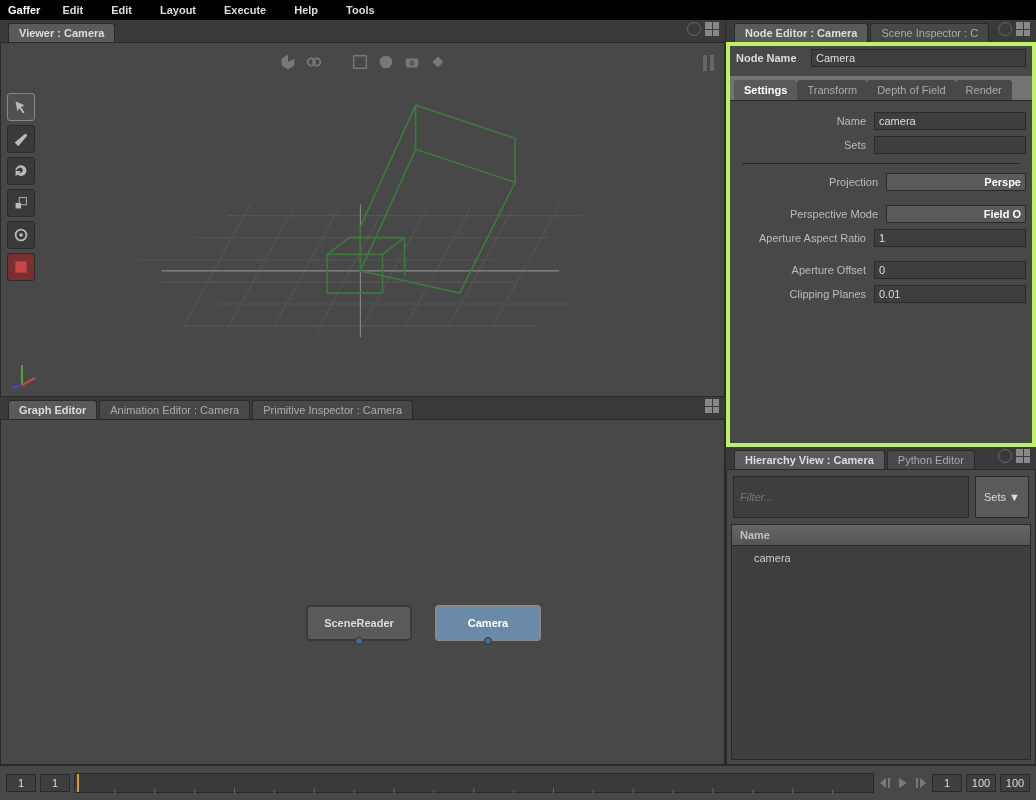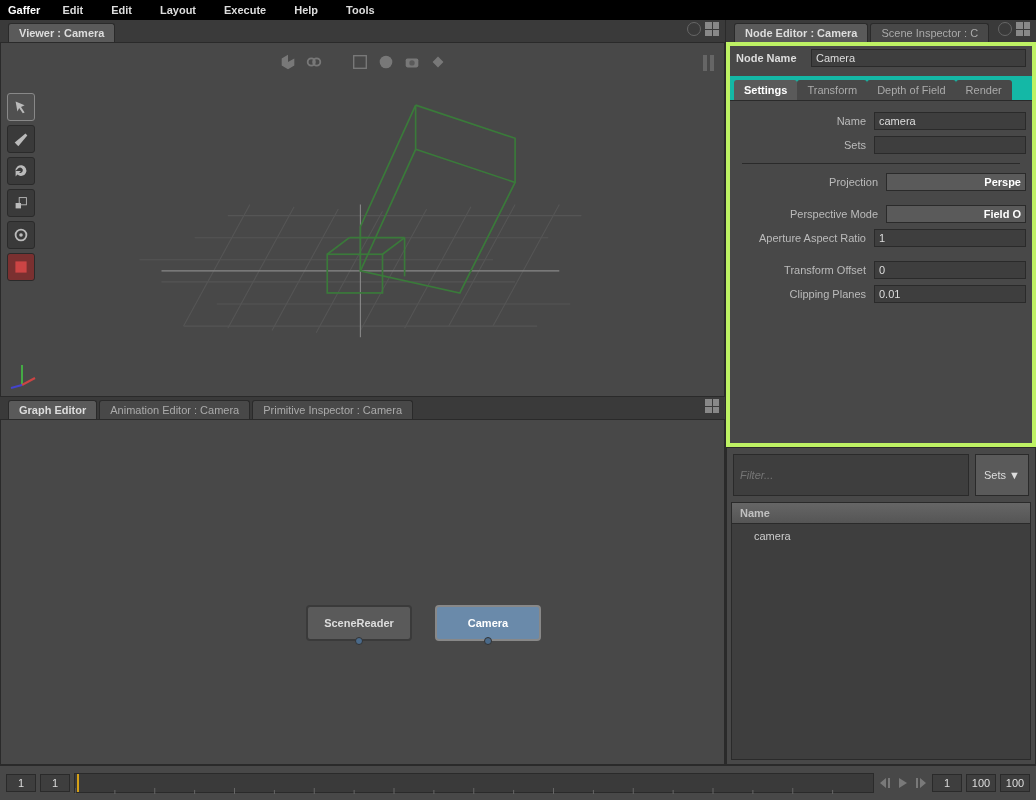--- a/index.html
+++ b/index.html
@@ -40,21 +40,21 @@
 .node { position: absolute; width: 106px; height: 36px; border-radius: 4px; display: flex; align-items: center; justify-content: center; font-weight: bold; }
 .node.scene-reader { background: #5a5a5a; border: 2px solid #3a3a3a; color: #ddd; left: 305px; top: 185px; }
 .node.camera { background: #6a8aaa; border: 2px solid #888; color: #fff; left: 434px; top: 185px; }
 .node-dot { position: absolute; bottom: -6px; left: 50%; transform: translateX(-50%); width: 8px; height: 8px; background: #4a6a8a; border-radius: 50%; border: 1px solid #333; }
 
 .node-editor-panel { height: 405px; background: #484848; border: 4px solid #bef264; overflow: hidden; }
 .ne-row { display: flex; align-items: center; padding: 3px 6px; }
 .ne-label { width: 150px; text-align: right; padding-right: 8px; color: #bbb; }
 .ne-input { flex: 1; background: #3e3e3e; border: 1px solid #2a2a2a; padding: 2px 4px; color: #ddd; height: 18px; }
 .ne-dropdown { flex: 1; background: #5a5a5a; border: 1px solid #2a2a2a; padding: 2px 4px; color: #fff; height: 18px; text-align: right; font-weight: bold; }
-.ne-subtabs { display: flex; background: #14b8a6; border-bottom: 1px solid #2a2a2a; padding: 4px 4px 0 4px; margin-top: 6px; }
+.ne-subtabs { display: flex; background: #737373; border-bottom: 1px solid #2a2a2a; padding: 4px 4px 0 4px; margin-top: 6px; }
 .ne-subtab { padding: 4px 10px; color: #aaa; background: #484848; border-radius: 3px 3px 0 0; }
 .ne-subtab.active { background: #5a5a5a; color: #fff; font-weight: bold; }
 .ne-divider { height: 1px; background: #2a2a2a; margin: 6px 12px; }
 
 .hierarchy-panel { flex: 1; background: #484848; border: 1px solid #2a2a2a; display: flex; flex-direction: column; }
 .filter-row { display: flex; padding: 6px; gap: 6px; }
 .filter-input { flex: 1; background: #3e3e3e; border: 1px solid #2a2a2a; padding: 14px 6px; color: #888; font-style: italic; }
 .sets-btn { background: #5a5a5a; border: 1px solid #2a2a2a; padding: 3px 8px; color: #ddd; }
 .hier-header { background: linear-gradient(#666, #555); padding: 4px 8px; font-weight: bold; border: 1px solid #2a2a2a; margin: 0 4px; }
 .hier-content { flex: 1; background: #3e3e3e; margin: 0 4px 4px 4px; border: 1px solid #2a2a2a; border-top: none; padding: 4px 8px; }
@@ -265,29 +265,42 @@
       <div class="ne-row">
           <div class="ne-label">Perspective Mode</div>
           <div class="ne-dropdown">Field O</div>
         </div>
       <div class="ne-row">
           <div class="ne-label">Aperture Aspect Ratio</div>
           <input class="ne-input" value="1" style="">
         </div>
       <div style="height:8px"></div>
       <div class="ne-row">
-          <div class="ne-label">Transform Offset</div>
+          <div class="ne-label">Aperture Offset</div>
           <input class="ne-input" value="0" style="">
         </div>
       <div class="ne-row">
           <div class="ne-label">Clipping Planes</div>
           <input class="ne-input" value="0.01" style="">
         </div>
     </div>
 
+    <div class="tab-bar">
+      <div class="tab">Hierarchy View : Camera</div>
+      <div class="tab inactive">Python Editor</div>
+      <div class="tab-controls">
+        <div class="tab-ctrl-icon"></div>
+        <div class="tab-grid-icon">
+            <div></div>
+            <div></div>
+            <div></div>
+            <div></div>
+          </div>
+      </div>
+    </div>
     <div class="hierarchy-panel">
       <div class="filter-row">
         <input class="filter-input" placeholder="Filter..." style="">
         <button class="sets-btn">Sets ▼</button>
       </div>
       <div class="hier-header">Name</div>
       <div class="hier-content">
         <div class="hier-item">camera</div>
       </div>
     </div>

